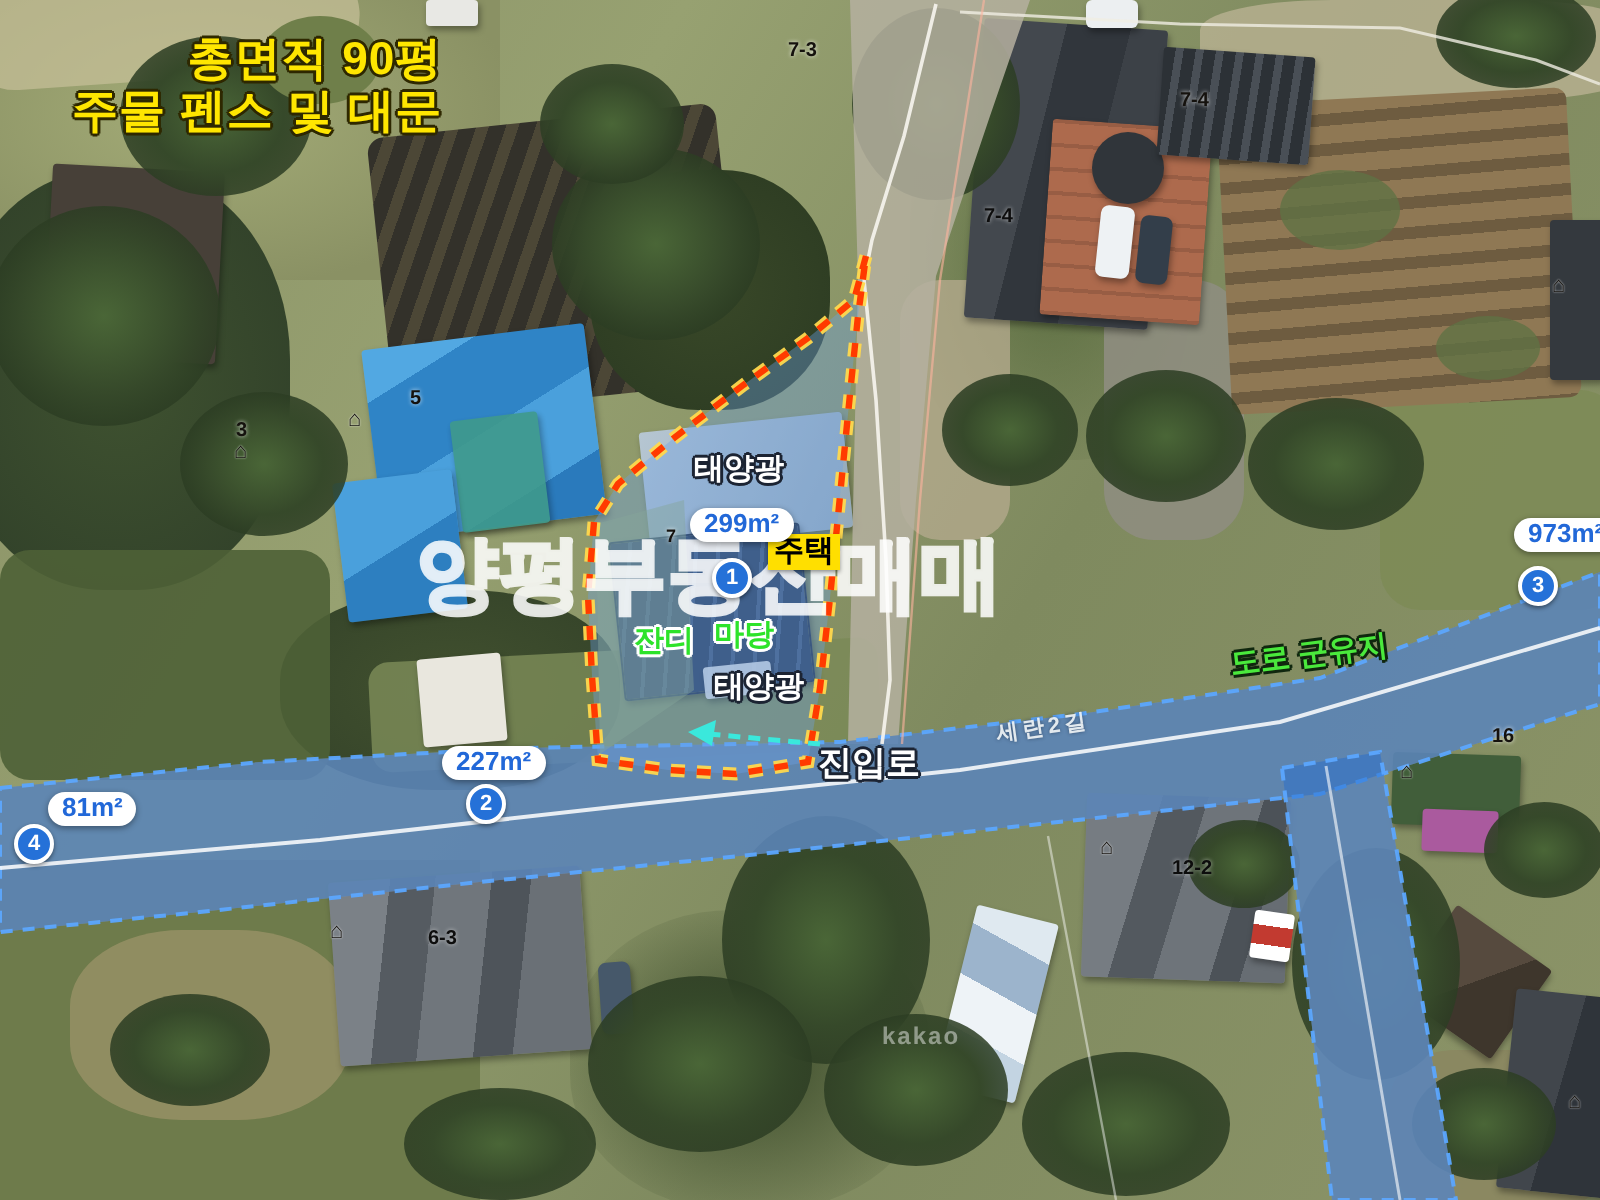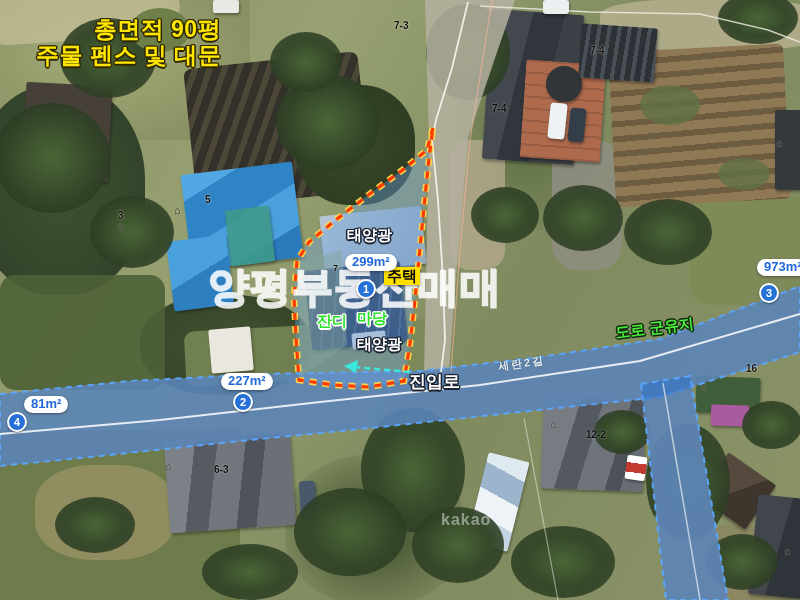--- a/index.html
+++ b/index.html
@@ -32,21 +32,21 @@
     position:absolute;width:16px;height:16px;border-radius:50%;background:#2571d8;border:2px solid #fff;
     color:#fff;font-size:11px;font-weight:700;display:flex;align-items:center;justify-content:center;
     box-shadow:0 1px 2px rgba(0,0,0,0.45);cursor:pointer;line-height:1;
   }
   .pnum{position:absolute;font-size:10px;font-weight:700;color:#15120e;text-shadow:0 0 2px rgba(255,255,255,0.8);white-space:nowrap;}
   .hicon{position:absolute;font-size:11px;color:#15120e;line-height:1;text-shadow:0 0 1px #fff;}
   .house-tag{position:absolute;background:#ffdf00;color:#000;font-weight:700;font-size:15px;padding:0 3px;line-height:18px;box-shadow:0 1px 2px rgba(0,0,0,0.4);}
   .lawn{color:#2de32a;font-size:15px;}
   .county{color:#4ae93c;font-size:15px;text-shadow:-1.5px 0 #10270e,1.5px 0 #10270e,0 -1.5px #10270e,0 1.5px #10270e,-1px -1px #10270e,1px 1px #10270e;}
   .street{position:absolute;color:#eef2f4;font-size:11px;font-weight:700;letter-spacing:2px;opacity:0.92;transform:rotate(-8deg);text-shadow:0 0 2px rgba(40,60,90,0.8);}
-  .kakao{position:absolute;color:rgba(255,255,255,0.45);font-size:16px;font-weight:700;letter-spacing:1px;}
+  .kakao{position:absolute;color:rgba(255,255,255,0.45);font-size:12px;font-weight:700;letter-spacing:1px;}
 </style>
 </head>
 <body>
 
 <div class="map">
 
   <div class="ter" style="left:0;top:0;width:250px;height:140px;background:radial-gradient(ellipse at 40% 40%,#a4ac77,#8a9164 75%);"></div>
   <div class="ter" style="left:-20px;top:-15px;width:200px;height:55px;background:#c8c09a;border-radius:30px;opacity:.7;transform:rotate(-4deg);"></div>
   <div class="ter" style="left:600px;top:0;width:220px;height:50px;background:#b9b292;border-radius:30%;opacity:.8;"></div>
   <div class="ter" style="left:-25px;top:85px;width:170px;height:210px;background:radial-gradient(ellipse,#3f5230,#32422a 80%);border-radius:45%;"></div>

